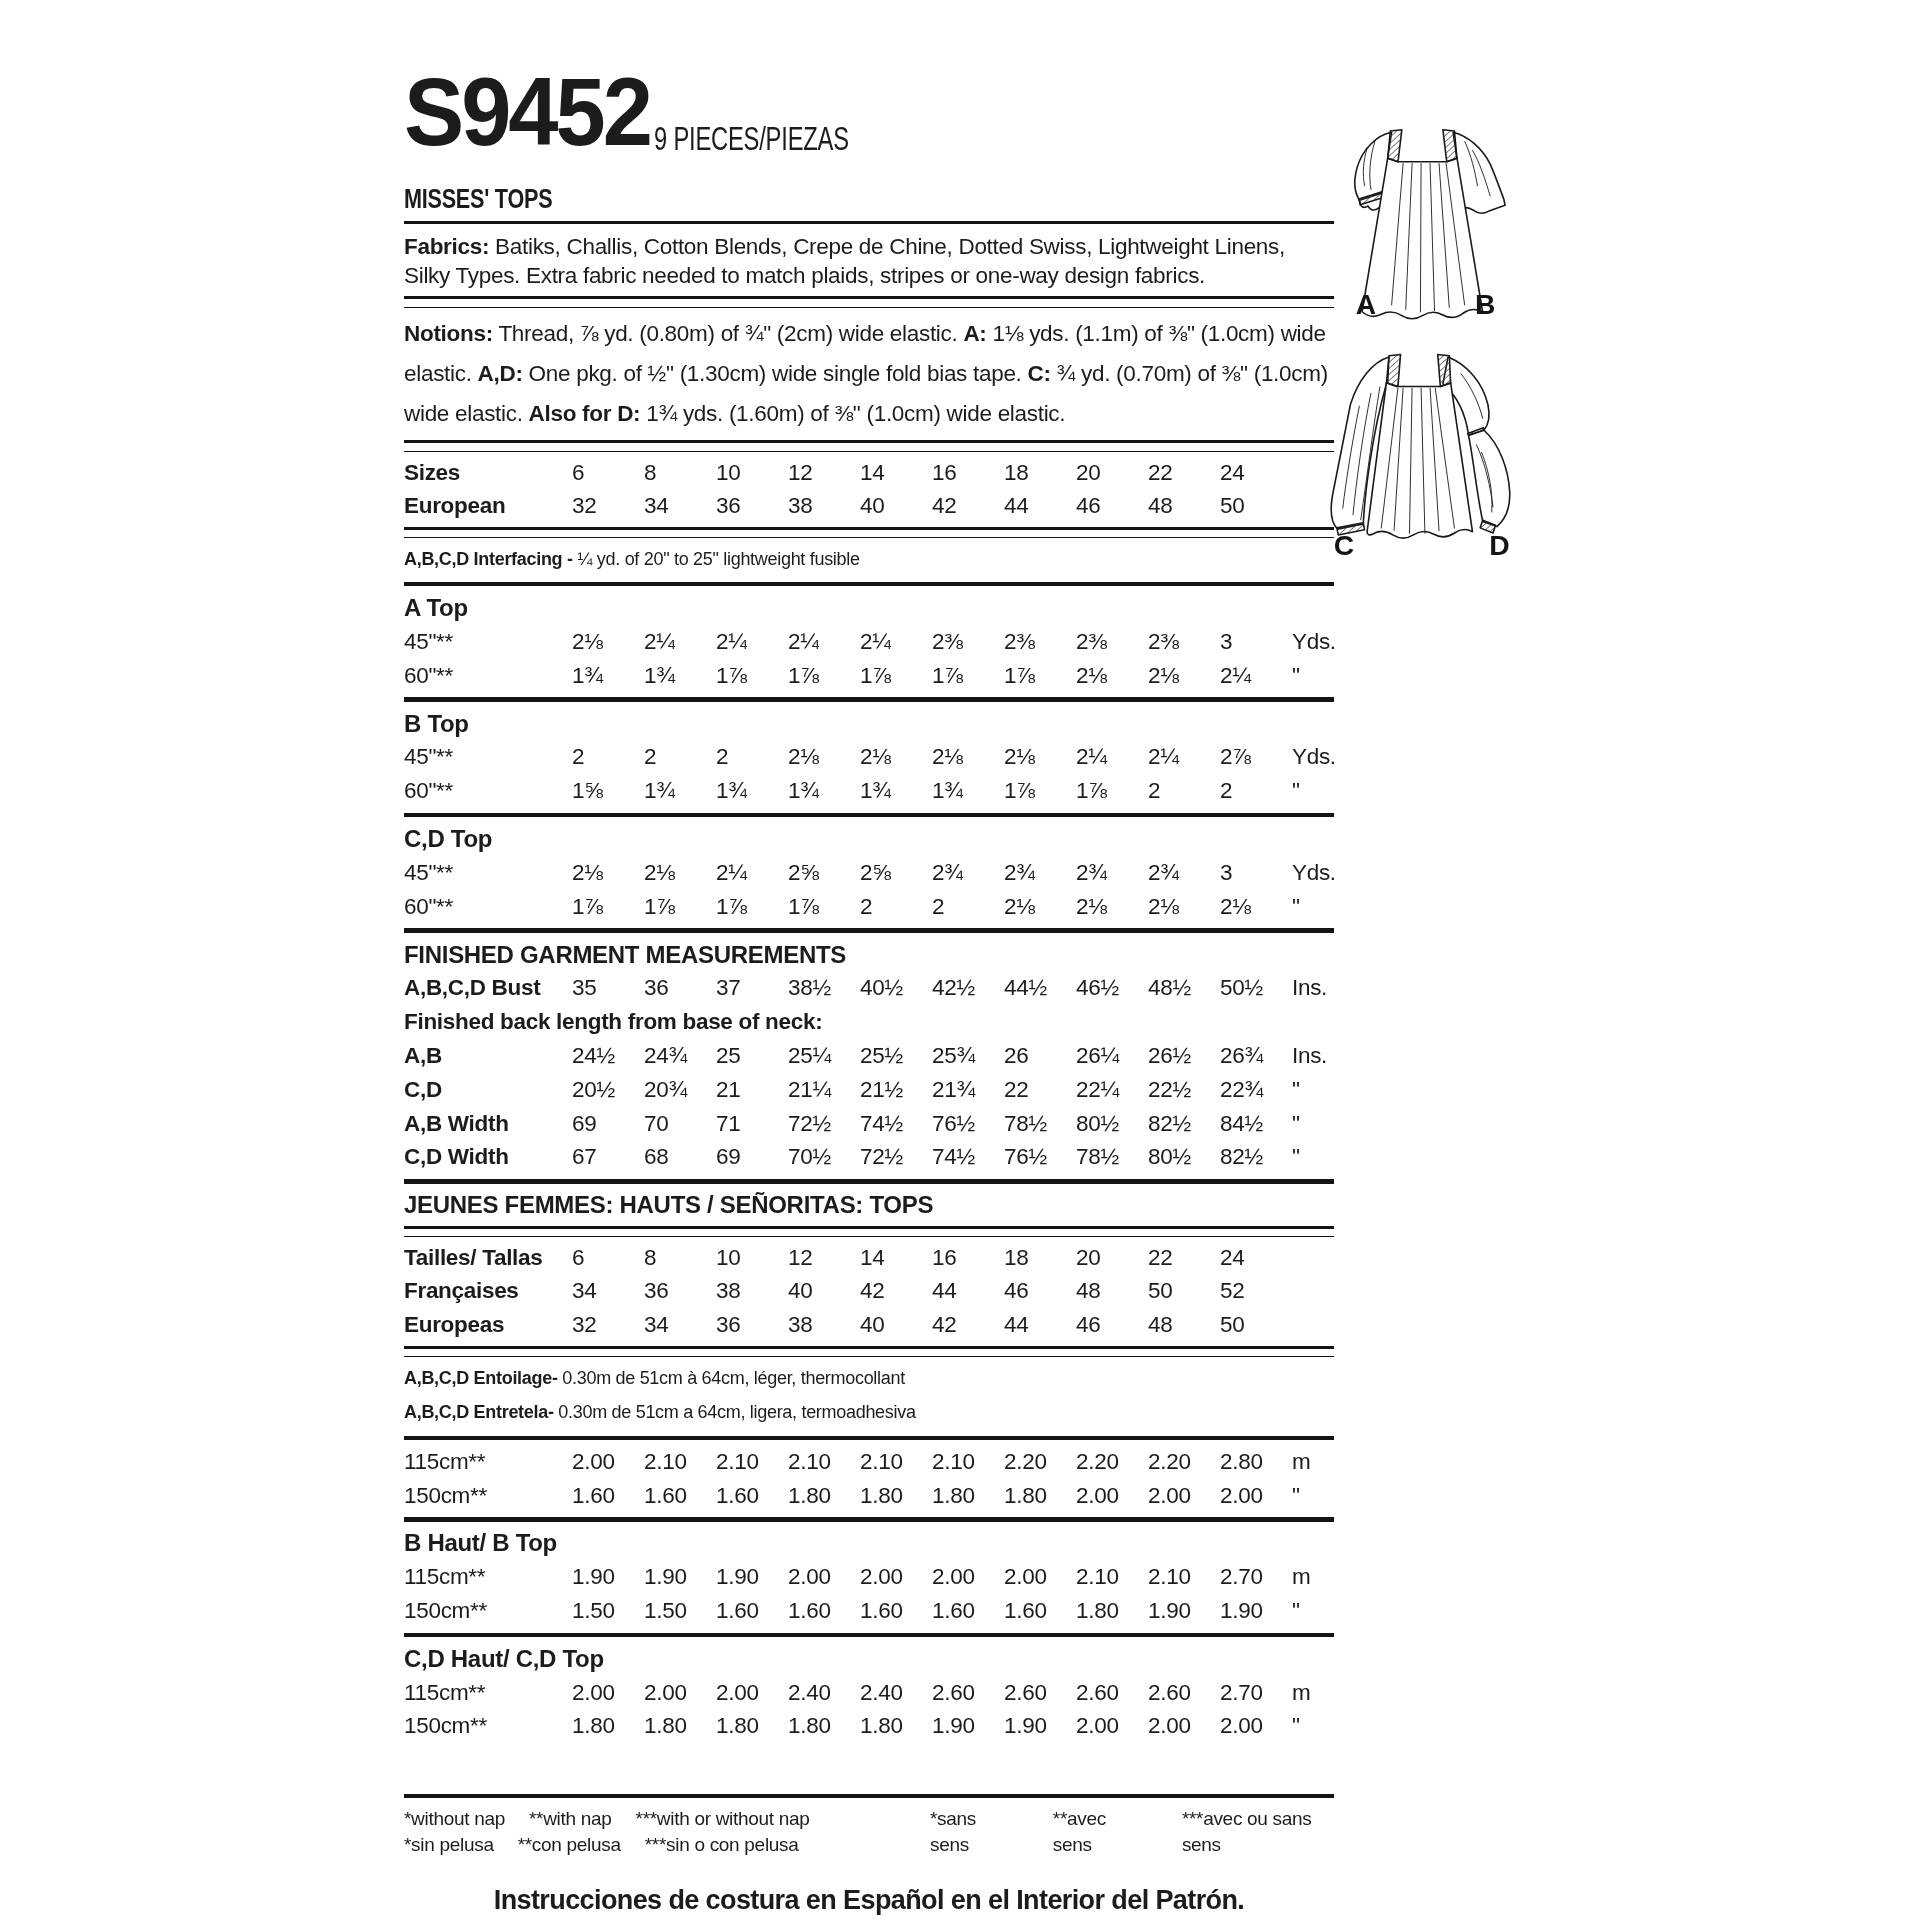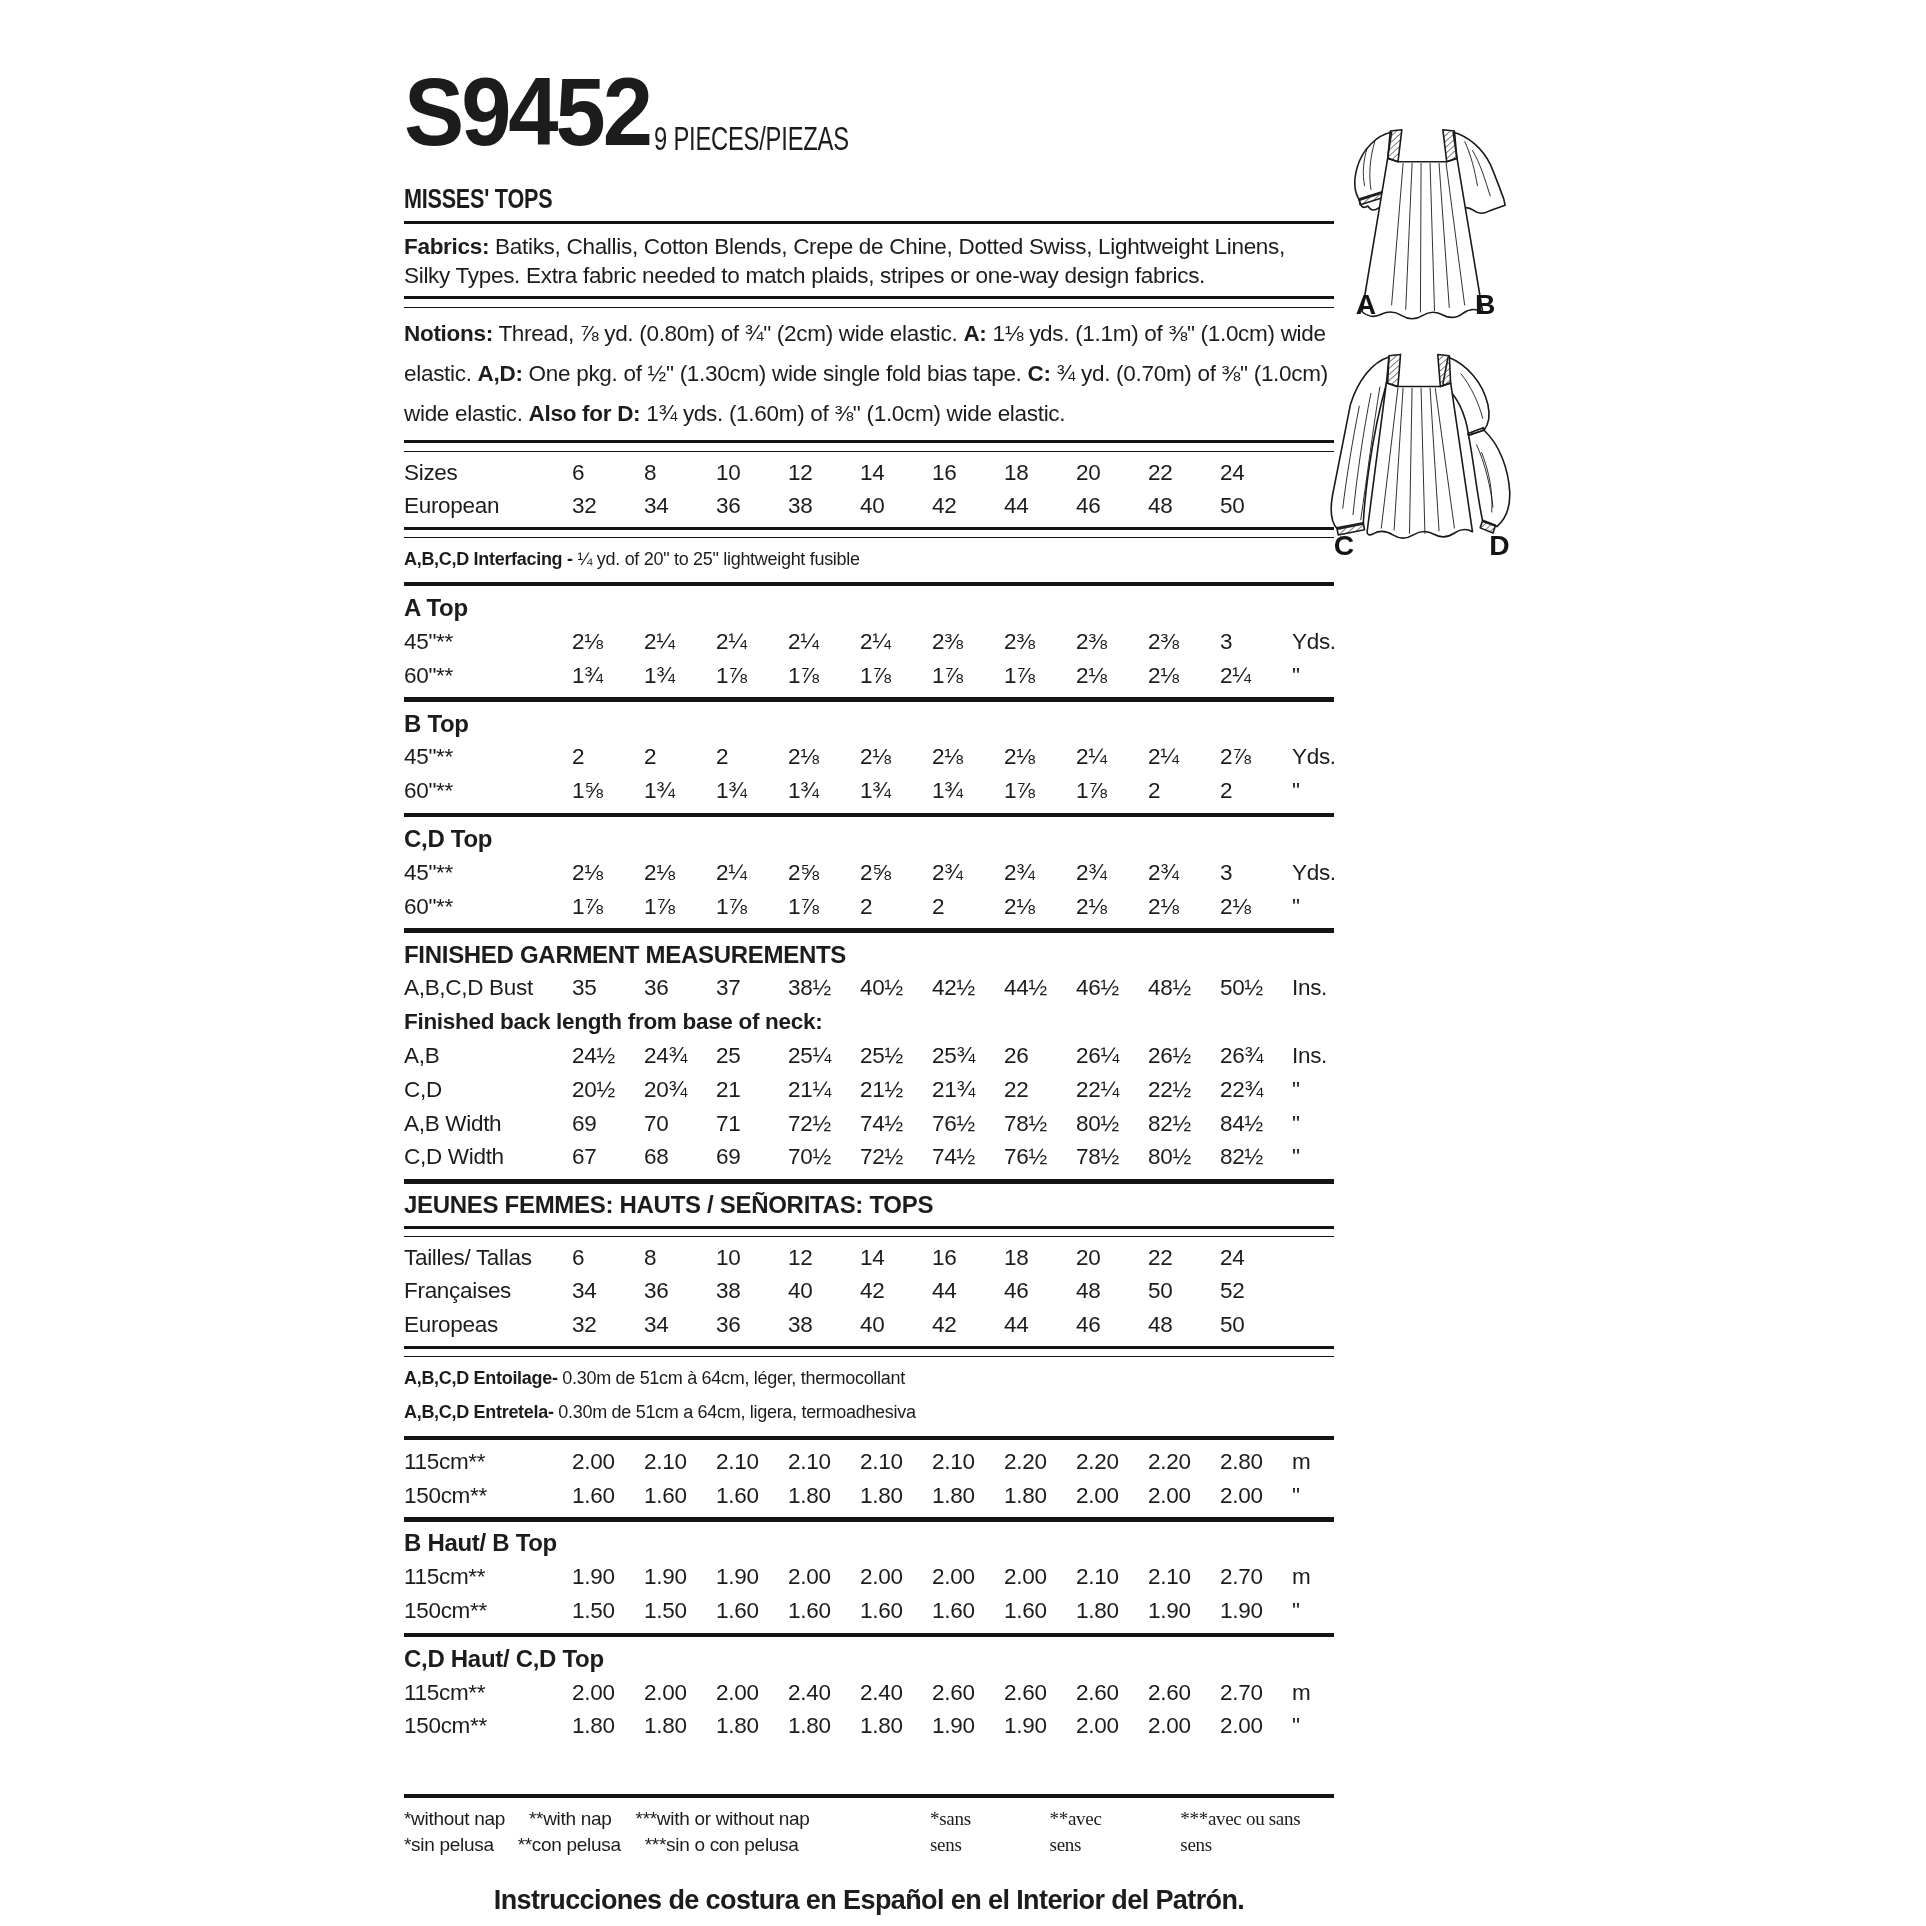--- a/index.html
+++ b/index.html
@@ -22,32 +22,32 @@
   .rule-thick{height:4.5px;background:#141414;margin:7.7px 0;}
   .rule-double{height:7.7px;border-top:3.2px solid #141414;border-bottom:1.9px solid #141414;margin:6.4px 0;}
   
   .para{font-size:22.5px;line-height:29px;margin:3.9px 0;font-weight:400;}
   .para b{font-weight:700;}
   .notions{line-height:40px;}
   .inline-line{font-size:18px;line-height:29.5px;margin:5.1px 0;}
   .inline-line b{font-weight:700;}
   
   .trow{display:flex;align-items:baseline;font-size:22.5px;line-height:28px;margin:5.8px 0;}
-  .tlabel{width:168px;flex:none;font-weight:400;}
+  .tlabel{width:168px;flex:none;font-weight:700;}
   .tcell{width:72px;flex:none;}
   .tunit{width:40px;flex:none;}
   .yardage .tlabel,.metric .tlabel{font-weight:400;}
   .sec-title{font-size:24px;font-weight:700;line-height:28px;margin:6.4px 0 1.3px 0;}
   .subhead{font-size:22.5px;font-weight:700;line-height:28px;margin:5.8px 0;}
   .gap-lg{height:40px;}
   
   .footnotes{display:flex;align-items:flex-start;font-size:19px;line-height:26px;margin-top:2.6px;}
   .fn-left{width:526px;flex:none;}
   .fn-row{display:flex;gap:24px;}
-  .fn-right{display:flex;gap:44px;font-family:Liberation Serif, serif;}
+  .fn-right{display:flex;gap:44px;}
   .bottom-note{font-size:27px;font-weight:700;text-align:center;margin-top:27px;letter-spacing:-0.6px;}
   
   .views{position:absolute;left:1317px;top:122px;width:218px;}
   .views svg{display:block;}
   .views .svg-ab{margin-left:22px;}
   .views .svg-cd{margin-top:26px;}
   .view-label{font-family:"Liberation Sans",sans-serif;font-weight:700;font-size:44px;fill:#141414;}
 </style>
 </head>
 <body>

